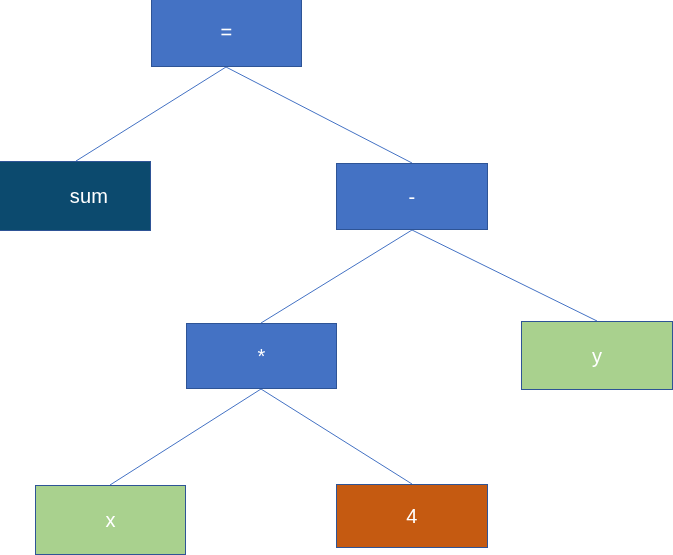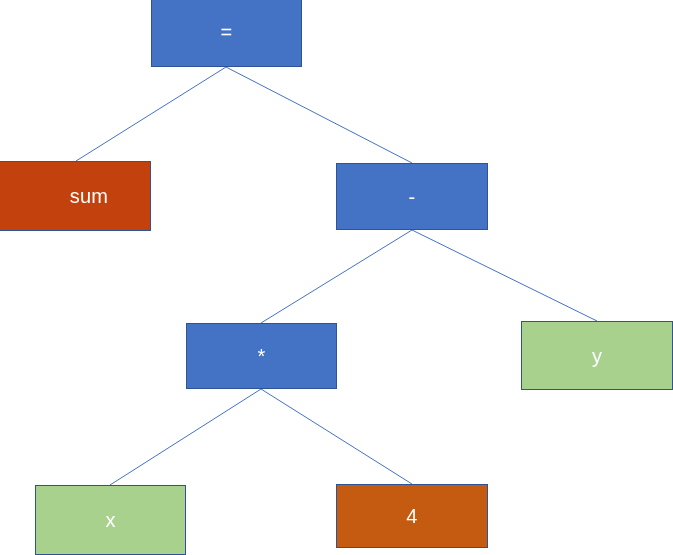--- a/index.html
+++ b/index.html
@@ -64,21 +64,21 @@
       <line x1="412" y1="230" x2="261" y2="323" stroke="#4472C4" stroke-width="1"></line>
       <line x1="412" y1="230" x2="597" y2="321" stroke="#4472C4" stroke-width="1"></line>
       <line x1="261" y1="389" x2="110" y2="485" stroke="#4472C4" stroke-width="1"></line>
       <line x1="261" y1="389" x2="412" y2="484" stroke="#4472C4" stroke-width="1"></line>
     </svg>
 
   <div id="node-layer">
       <div class="node op-node" style="left: 151px; top: -4px; width: 151px; height: 71px; background: rgb(68, 114, 196); border-color: rgb(46, 84, 150);">
         <span class="node-label" style="color: rgb(255, 255, 255);">=</span>
       </div>
-      <div class="node var-node" style="left: -1px; top: 161px; width: 152px; height: 70px; background: #c2410c; border-color: rgb(46, 84, 150); padding-left: 28px;">
+      <div class="node var-node" style="left: -1px; top: 161px; width: 152px; height: 70px; background: #0c4a6e; border-color: rgb(46, 84, 150); padding-left: 28px;">
         <span class="node-label" style="color: rgb(255, 255, 255);">sum</span>
       </div>
       <div class="node op-node" style="left: 336px; top: 163px; width: 152px; height: 67px; background: rgb(68, 114, 196); border-color: rgb(46, 84, 150);">
         <span class="node-label" style="color: rgb(255, 255, 255);">-</span>
       </div>
       <div class="node op-node" style="left: 186px; top: 323px; width: 151px; height: 66px; background: rgb(68, 114, 196); border-color: rgb(46, 84, 150);">
         <span class="node-label" style="color: rgb(255, 255, 255);">*</span>
       </div>
       <div class="node var-node" style="left: 521px; top: 321px; width: 152px; height: 69px; background: rgb(169, 209, 142); border-color: rgb(46, 84, 150);">
         <span class="node-label" style="color: rgb(255, 255, 255);">y</span>

